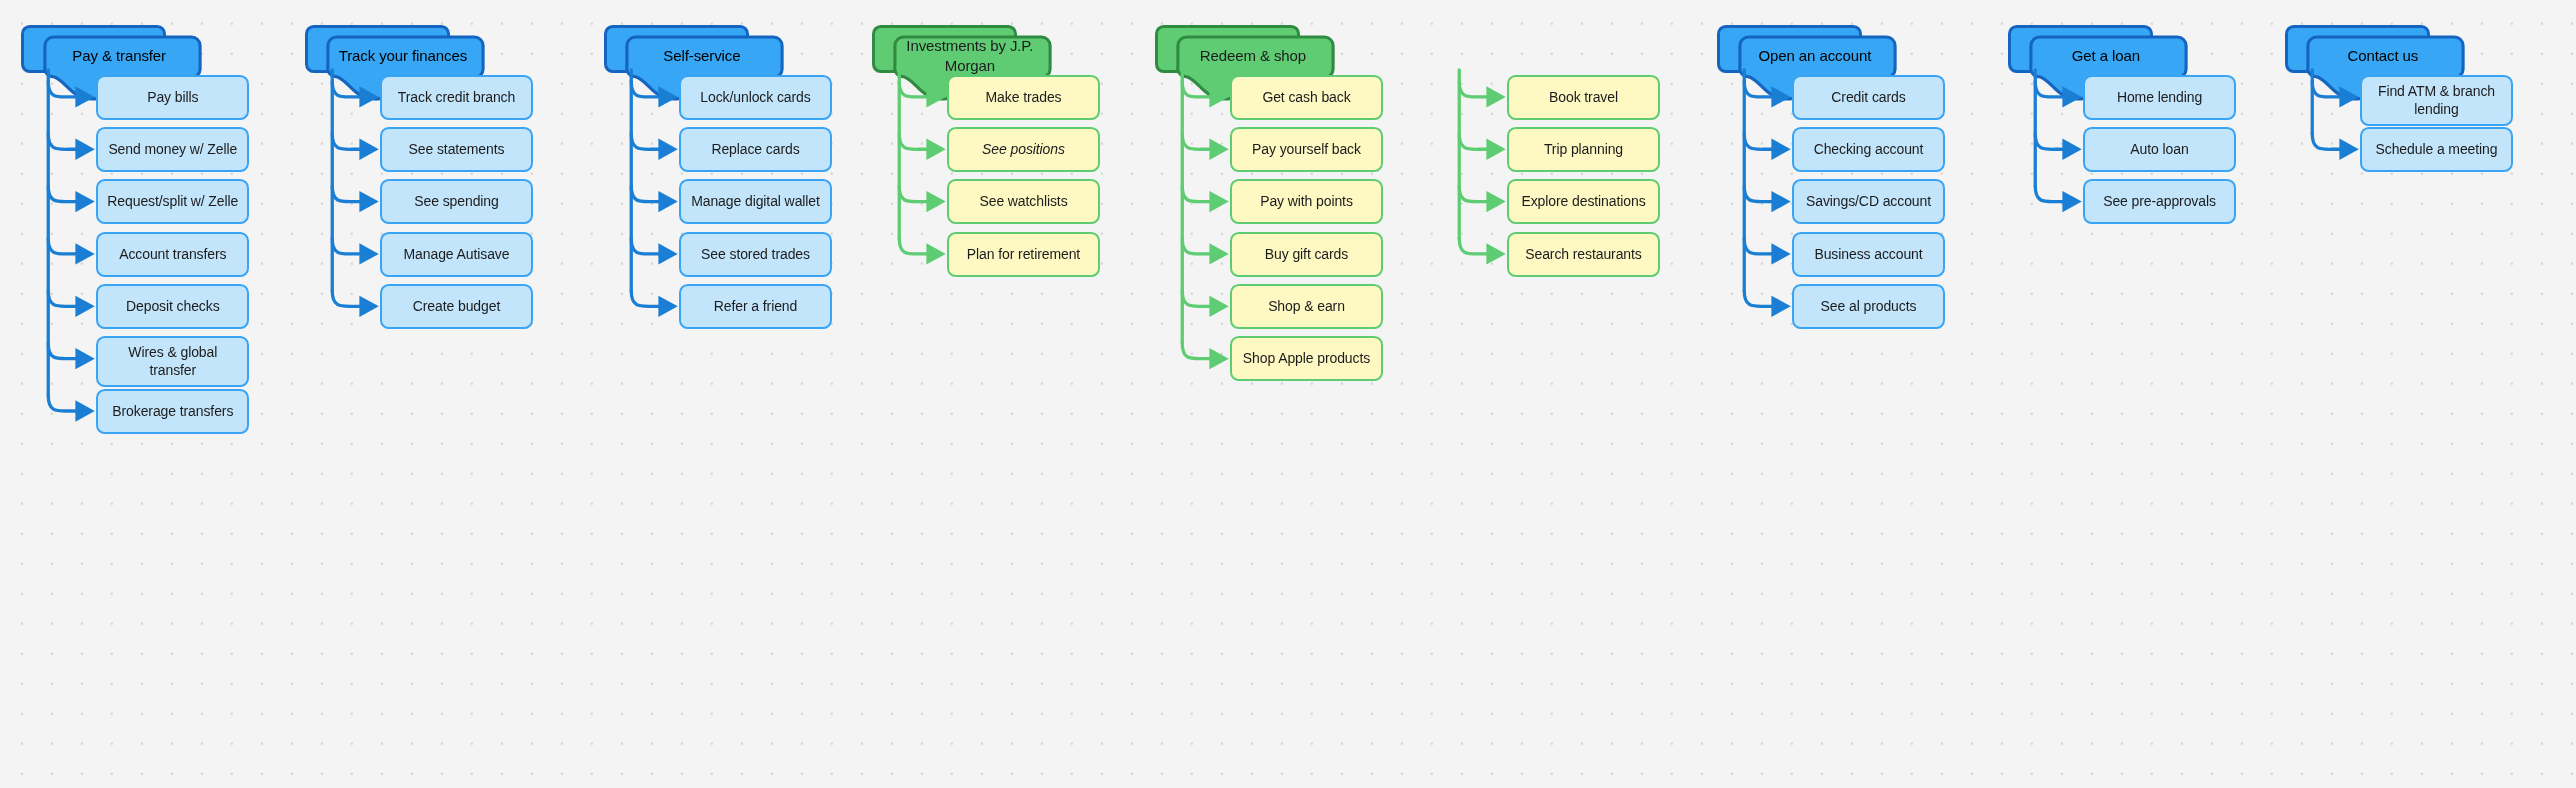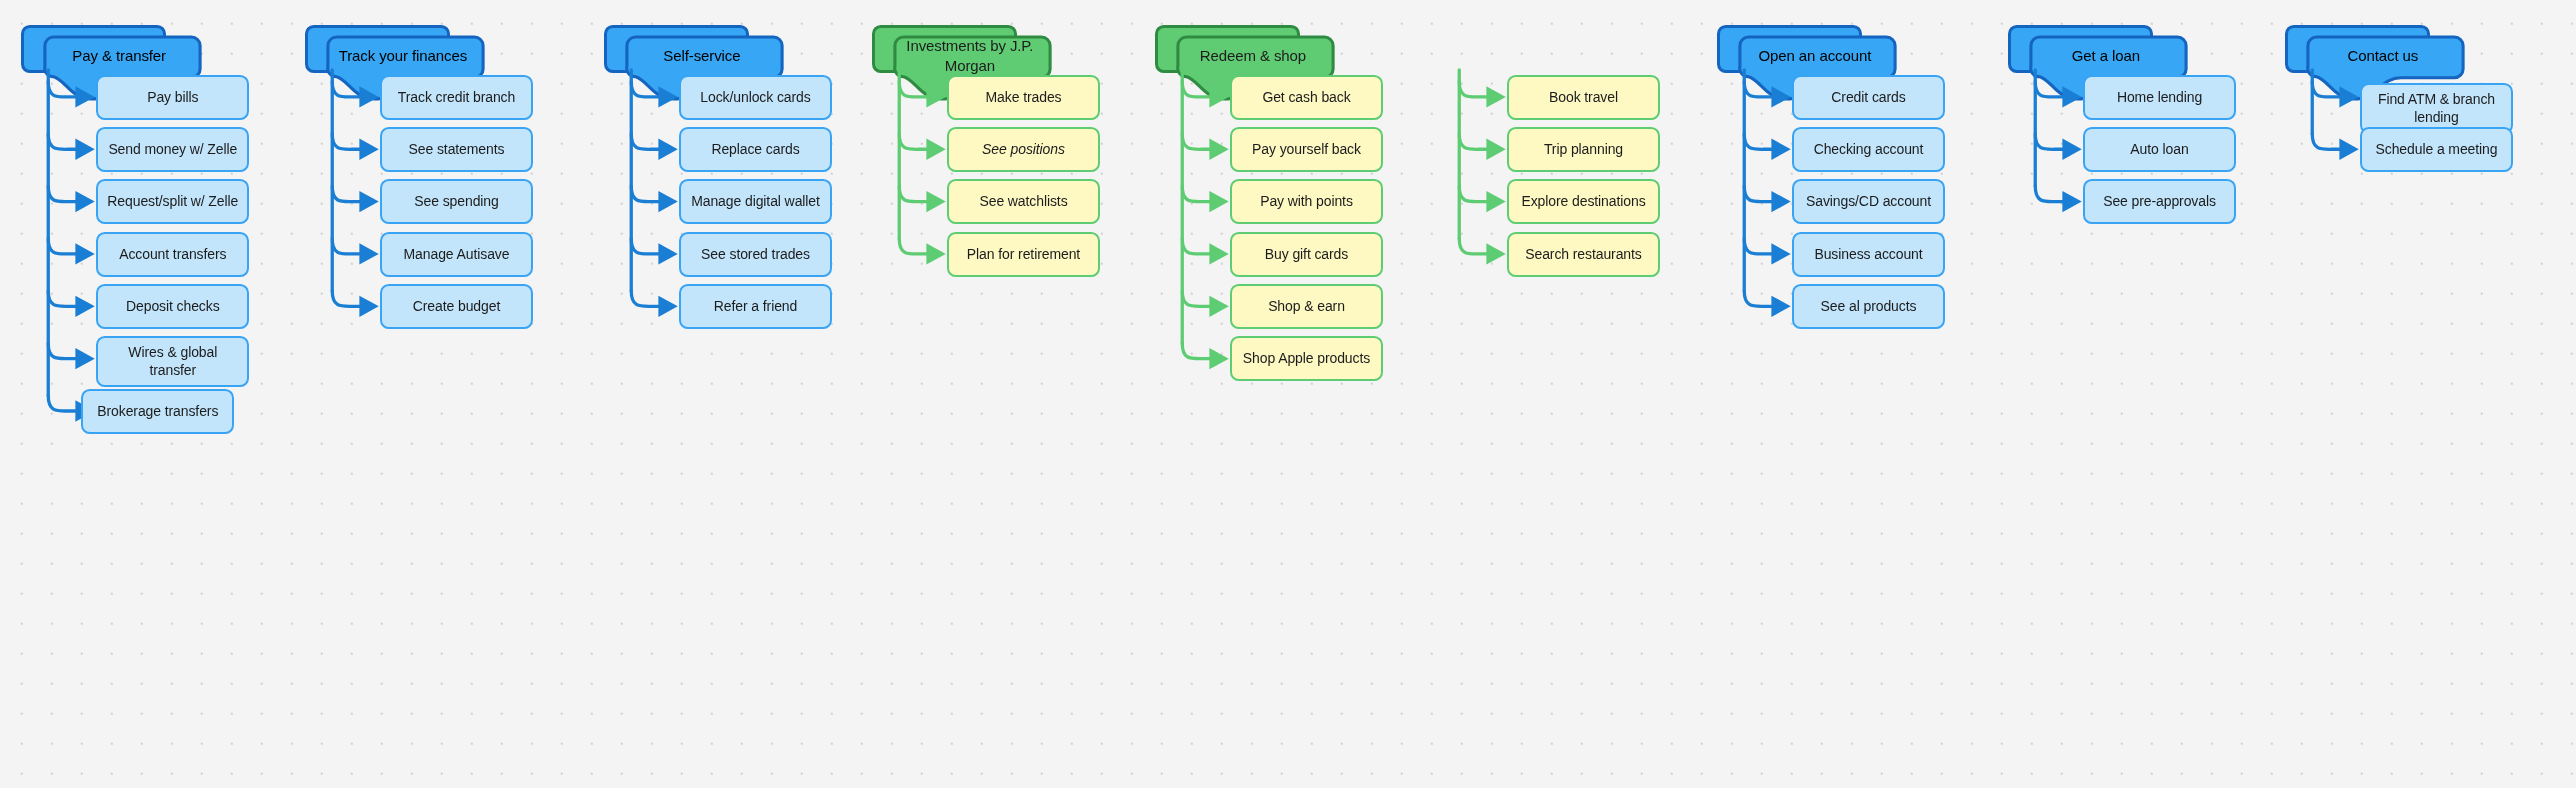--- a/index.html
+++ b/index.html
@@ -156,21 +156,21 @@
           </svg>
         </div>
         <div class="header-label">Pay &amp; transfer</div>
       </div>
       <div class="child" style="left: 75px; top: 75px;">Pay bills</div>
       <div class="child" style="left: 75px; top: 127px;">Send money w/ Zelle</div>
       <div class="child" style="left: 75px; top: 179px;">Request/split w/ Zelle</div>
       <div class="child" style="left: 75px; top: 232px;">Account transfers</div>
       <div class="child" style="left: 75px; top: 284px;">Deposit checks</div>
       <div class="child" style="left: 75px; top: 336px;">Wires &amp; global transfer</div>
-      <div class="child" style="left: 60px; top: 389px;">Brokerage transfers</div>
+      <div class="child" style="left: 75px; top: 389px;">Brokerage transfers</div>
     </div>
     <div class="column blue" style="left: 305px;">
       <svg class="connectors" width="291" height="789" viewBox="0 0 300 814">
         <path d="M 28 72 V 300" stroke="#1a7fd4" stroke-width="3.4" fill="none" stroke-linecap="round"></path>
         <path d="M 28 84 C 28 101, 37 100, 48 100 H 59" stroke="#1a7fd4" stroke-width="3.4" fill="none" stroke-linecap="round"></path>
         <path d="M 76 100 L 56 89 L 56 111 Z" fill="#1a7fd4"></path>
         <path d="M 28 138 C 28 155, 37 154, 48 154 H 59" stroke="#1a7fd4" stroke-width="3.4" fill="none" stroke-linecap="round"></path>
         <path d="M 76 154 L 56 143 L 56 165 Z" fill="#1a7fd4"></path>
         <path d="M 28 192 C 28 209, 37 208, 48 208 H 59" stroke="#1a7fd4" stroke-width="3.4" fill="none" stroke-linecap="round"></path>
         <path d="M 76 208 L 56 197 L 56 219 Z" fill="#1a7fd4"></path>
@@ -360,17 +360,17 @@
       </svg>
       <div class="header-wrap">
         <div class="header-back"></div>
         <div class="header-front">
           <svg width="161" height="68" viewBox="-3 -3 166 70">
             <path d="M 9 0 H 151 A 9 9 0 0 1 160 9 V 33 A 9 9 0 0 1 151 42 H 96 C 75.19999999999999 42, 70.4 64, 48 64 C 27.200000000000003 64, 20.8 44, 9 41 A 9 9 0 0 1 0 30 V 9 A 9 9 0 0 1 9 0 Z" fill="#36a6f5" stroke="#1565c0" stroke-width="3.2" stroke-linejoin="round"></path>
           </svg>
         </div>
         <div class="header-label">Contact us</div>
       </div>
-      <div class="child" style="left: 75px; top: 75px; margin-top: 8px;">Find ATM &amp; branch lending</div>
+      <div class="child" style="left: 75px; top: 75px;">Find ATM &amp; branch lending</div>
       <div class="child" style="left: 75px; top: 127px;">Schedule a meeting</div>
     </div>
   </div>
 
 
 </body></html>

